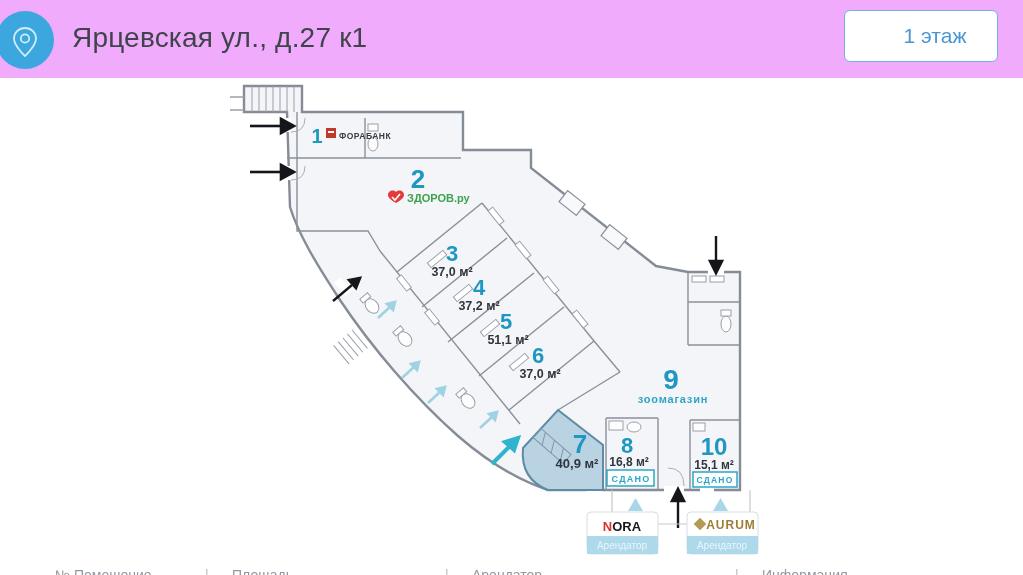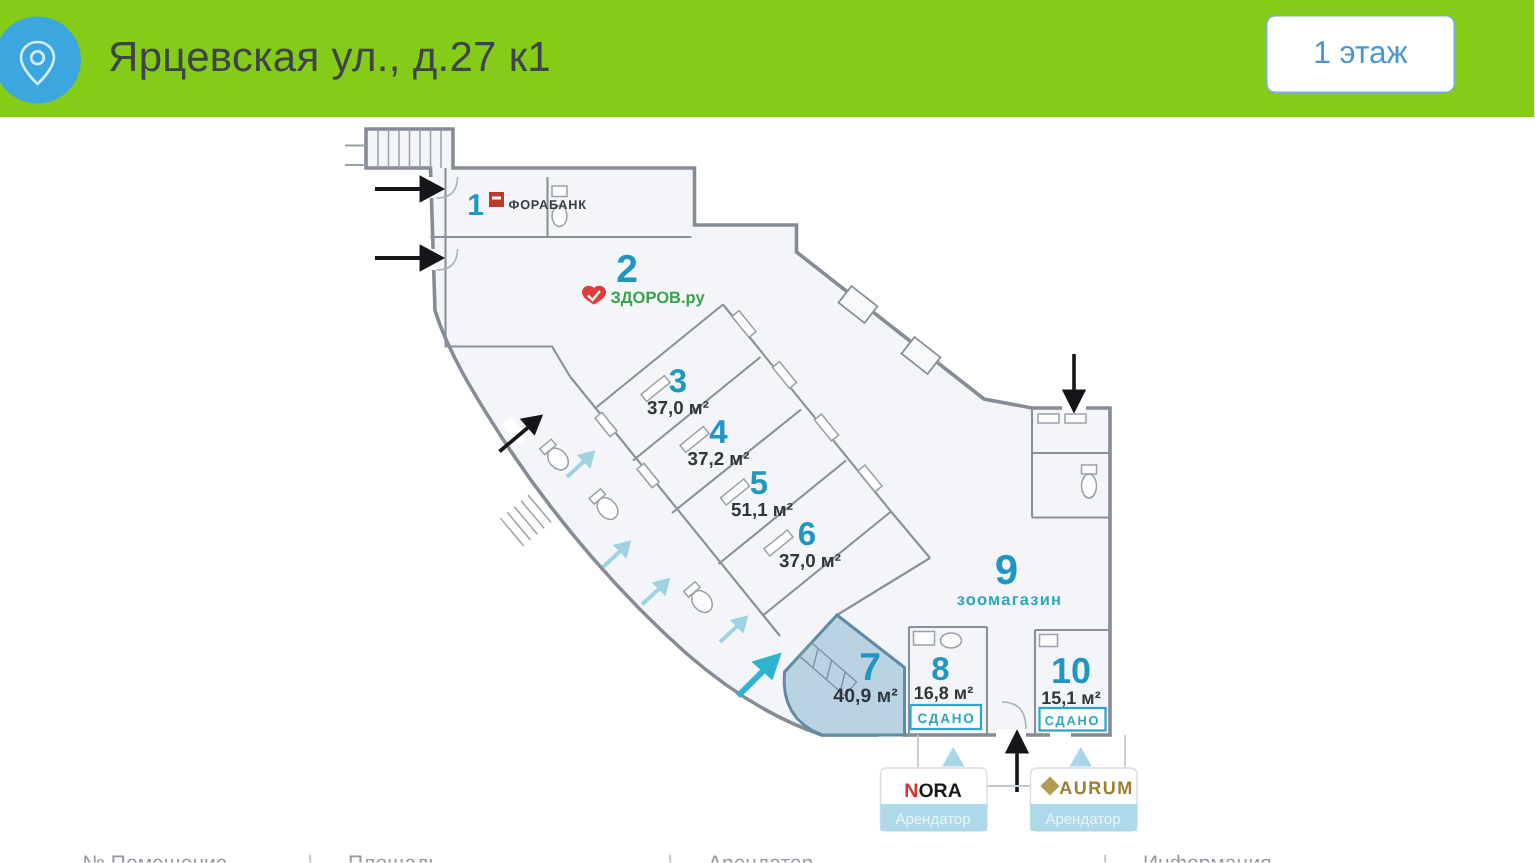--- a/index.html
+++ b/index.html
@@ -1,25 +1,25 @@
 <!DOCTYPE html>
 <html><head>
 <meta charset="utf-8">
 <style>
   html,body{margin:0;padding:0;}
   body{width:1023px;height:575px;overflow:hidden;background:#ffffff;position:relative;
        font-family:"Liberation Sans",sans-serif;}
-  .header{position:absolute;left:0;top:0;width:1023px;height:78px;background:#84cc16;z-index:5;}
+  .header{position:absolute;left:0;top:0;width:1023px;height:78px;background:#f0abfc;z-index:5;}
   .pin-badge{position:absolute;left:-4px;top:11px;width:58px;height:58px;border-radius:50%;
        background:#3ba7de;display:flex;align-items:center;justify-content:center;}
   .page-title{position:absolute;left:72px;top:22px;font-size:28px;color:#3f444b;letter-spacing:.2px;}
   .floor-btn{position:absolute;left:844px;top:10px;width:124px;height:50px;background:#fff;
        border:1.6px solid #79aedd;border-radius:6px;color:#4a96d2;font-size:21px;
        display:flex;align-items:center;justify-content:center;cursor:pointer;
-       font-family:"Liberation Sans",sans-serif;}
+       font-family:"Liberation Sans",sans-serif;padding-left:28px;}
   .plan-wrap{position:absolute;left:0;top:0;width:1023px;height:575px;}
   .footer{position:absolute;left:0;top:567px;width:1023px;height:20px;color:#9298a0;
        font-size:14px;white-space:nowrap;}
   .footer span{position:absolute;top:0;}
   .footer .vbar{color:#b9bec5;}
   svg text{font-family:"Liberation Sans",sans-serif;}
   .unit-num{fill:#2097c2;font-weight:bold;}
   .unit-area{fill:#31363e;font-weight:bold;}
   .badge-text{fill:#2ba6c9;font-weight:bold;letter-spacing:1.2px;}
   .teal-label{fill:#2fa5c5;font-weight:bold;letter-spacing:.8px;}

